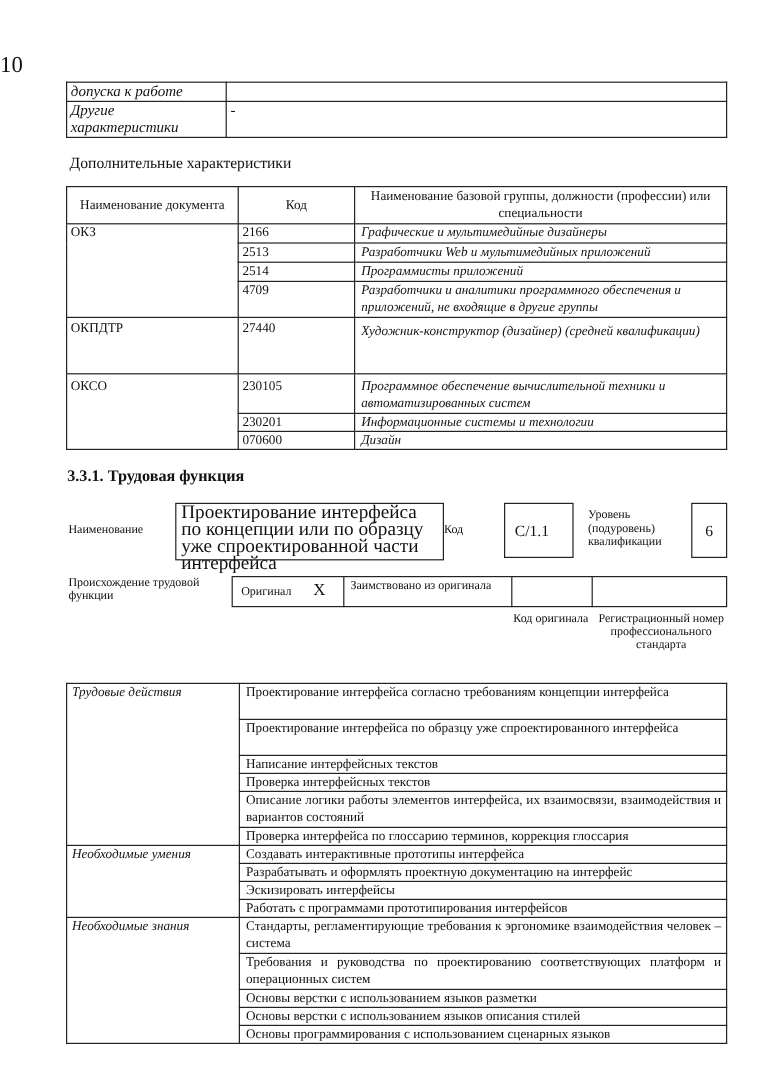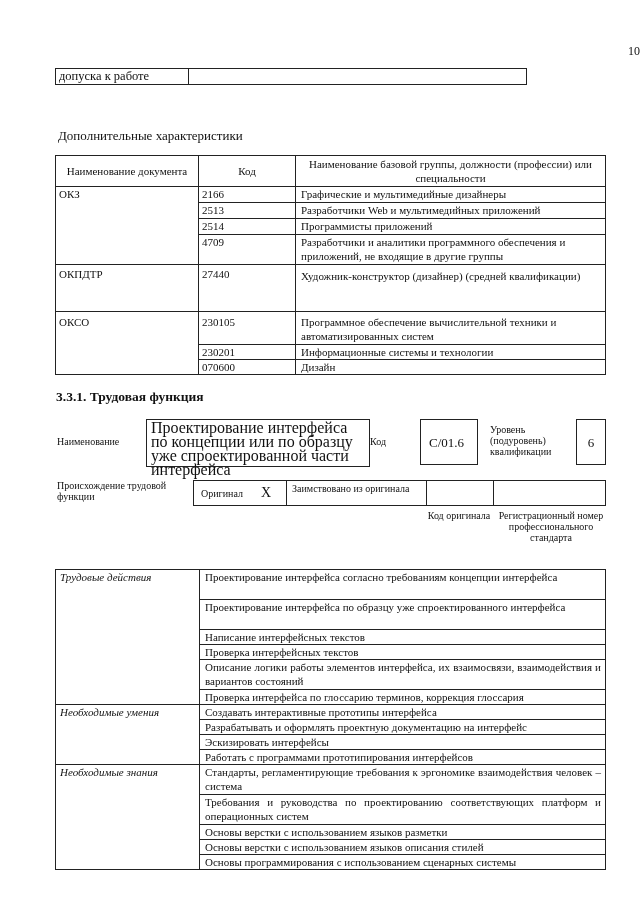--- a/index.html
+++ b/index.html
@@ -4,45 +4,49 @@
 <style>
   html, body { margin: 0; padding: 0; background: #ffffff; }
   body {
     width: 640px; height: 905px; position: relative; overflow: hidden;
     font-family: "Liberation Serif", "DejaVu Serif", serif;
     color: #111;
   }
   .abs { position: absolute; }
   table { border-collapse: collapse; position: absolute; }
   td { border: 1px solid #222; padding: 0 3px; vertical-align: top; font-size: 11px; line-height: 14px; }
-  .pgnum { left: 0; width: 640px; top: 44px; text-align: right; font-size: 12px; }
-  .t1 { left: 55px; top: 68px; width: 472px; }
+  .pgnum { left: 0; width: 640px; top: 44px; text-align: left; font-size: 19px; }
+  .t1 { left: 55px; top: 68px; width: 551px; font-style: italic; }
   .t1 td { font-size: 12.5px; }
   .subhead { left: 58px; top: 128px; font-size: 13px; }
   .t2 { left: 55px; top: 155px; width: 551px; }
   .t2 .hdr td { text-align: center; vertical-align: middle; }
   .just { text-align: justify; text-align-last: left; }
-  .t2 td.c3 { padding-left: 5px; }
+  .t2 td.c3 { padding-left: 5px; font-style: italic; }
   .section { left: 56px; top: 389px; font-size: 13.5px; font-weight: bold; }
   .small { font-size: 10px; line-height: 11px; }
   .box { border: 1px solid #222; position: absolute; }
   .t3 { left: 55px; top: 569px; width: 551px; }
   .t3 td.lbl { width: 136px; padding-left: 4px; font-style: italic; }
   .t3 td.val { text-align: justify; text-align-last: left; padding-left: 5px; padding-right: 4px; }
 </style>
 </head>
 <body>
 
 <div class="abs pgnum">10</div>
 
 <table class="t1">
   <tbody>
       <tr>
     <td style="width:126px;height:15px">допуска к работе</td>
     <td></td>
+  </tr>
+  <tr>
+    <td style="height:29px;width:126px">Другие характеристики</td>
+    <td>-</td>
   </tr>
 </tbody>
   </table>
 
 <div class="abs subhead">Дополнительные характеристики</div>
 
 <table class="t2">
   <tbody>
       <tr class="hdr">
     <td style="width:136px;height:30px">Наименование документа</td>
@@ -85,21 +89,21 @@
     <td class="c3">Дизайн</td>
   </tr>
 </tbody>
   </table>
 
 <div class="abs section">3.3.1. Трудовая функция</div>
 
 <div class="abs small" style="left:57px;top:436px">Наименование</div>
 <div class="box" style="left:146px;top:419px;width:214px;height:44px;padding:1px 4px;font-size:16px;line-height:14px">Проектирование интерфейса по концепции или по образцу уже спроектированной части интерфейса</div>
 <div class="abs small" style="left:370px;top:436px">Код</div>
-<div class="box" style="left:420px;top:419px;width:58px;height:46px;font-size:13px;line-height:46px;padding-left:8px;box-sizing:border-box">C/01.6</div>
+<div class="box" style="left:420px;top:419px;width:58px;height:46px;font-size:13px;line-height:46px;padding-left:8px;box-sizing:border-box">C/1.1</div>
 <div class="abs small" style="left:490px;top:424px;width:70px">Уровень (подуровень) квалификации</div>
 <div class="box" style="left:576px;top:419px;width:30px;height:46px;font-size:13px;line-height:46px;text-align:center;box-sizing:border-box">6</div>
 
 <div class="abs small" style="left:57px;top:480px;width:130px">Происхождение трудовой функции</div>
 <div class="box" style="left:193px;top:480px;width:413px;height:26px;box-sizing:border-box">
   <div class="abs small" style="left:7px;top:7px">Оригинал</div>
   <div class="abs" style="left:67px;top:4px;font-size:14px">X</div>
   <div class="abs" style="left:92px;top:-1px;width:1px;height:26px;background:#222"></div>
   <div class="abs small" style="left:98px;top:2px;width:120px">Заимствовано из оригинала</div>
   <div class="abs" style="left:232px;top:-1px;width:1px;height:26px;background:#222"></div>
@@ -151,16 +155,16 @@
   <tr>
         <td class="val" style="height:29px">Требования и руководства по проектированию соответствующих платформ и операционных систем</td>
       </tr>
   <tr>
         <td class="val" style="height:14px">Основы верстки с использованием языков разметки</td>
       </tr>
   <tr>
         <td class="val" style="height:14px">Основы верстки с использованием языков описания стилей</td>
       </tr>
   <tr>
-        <td class="val" style="height:14px">Основы программирования с использованием сценарных системы</td>
+        <td class="val" style="height:14px">Основы программирования с использованием сценарных языков</td>
       </tr>
 </tbody>
   </table>
 
 </body></html>

